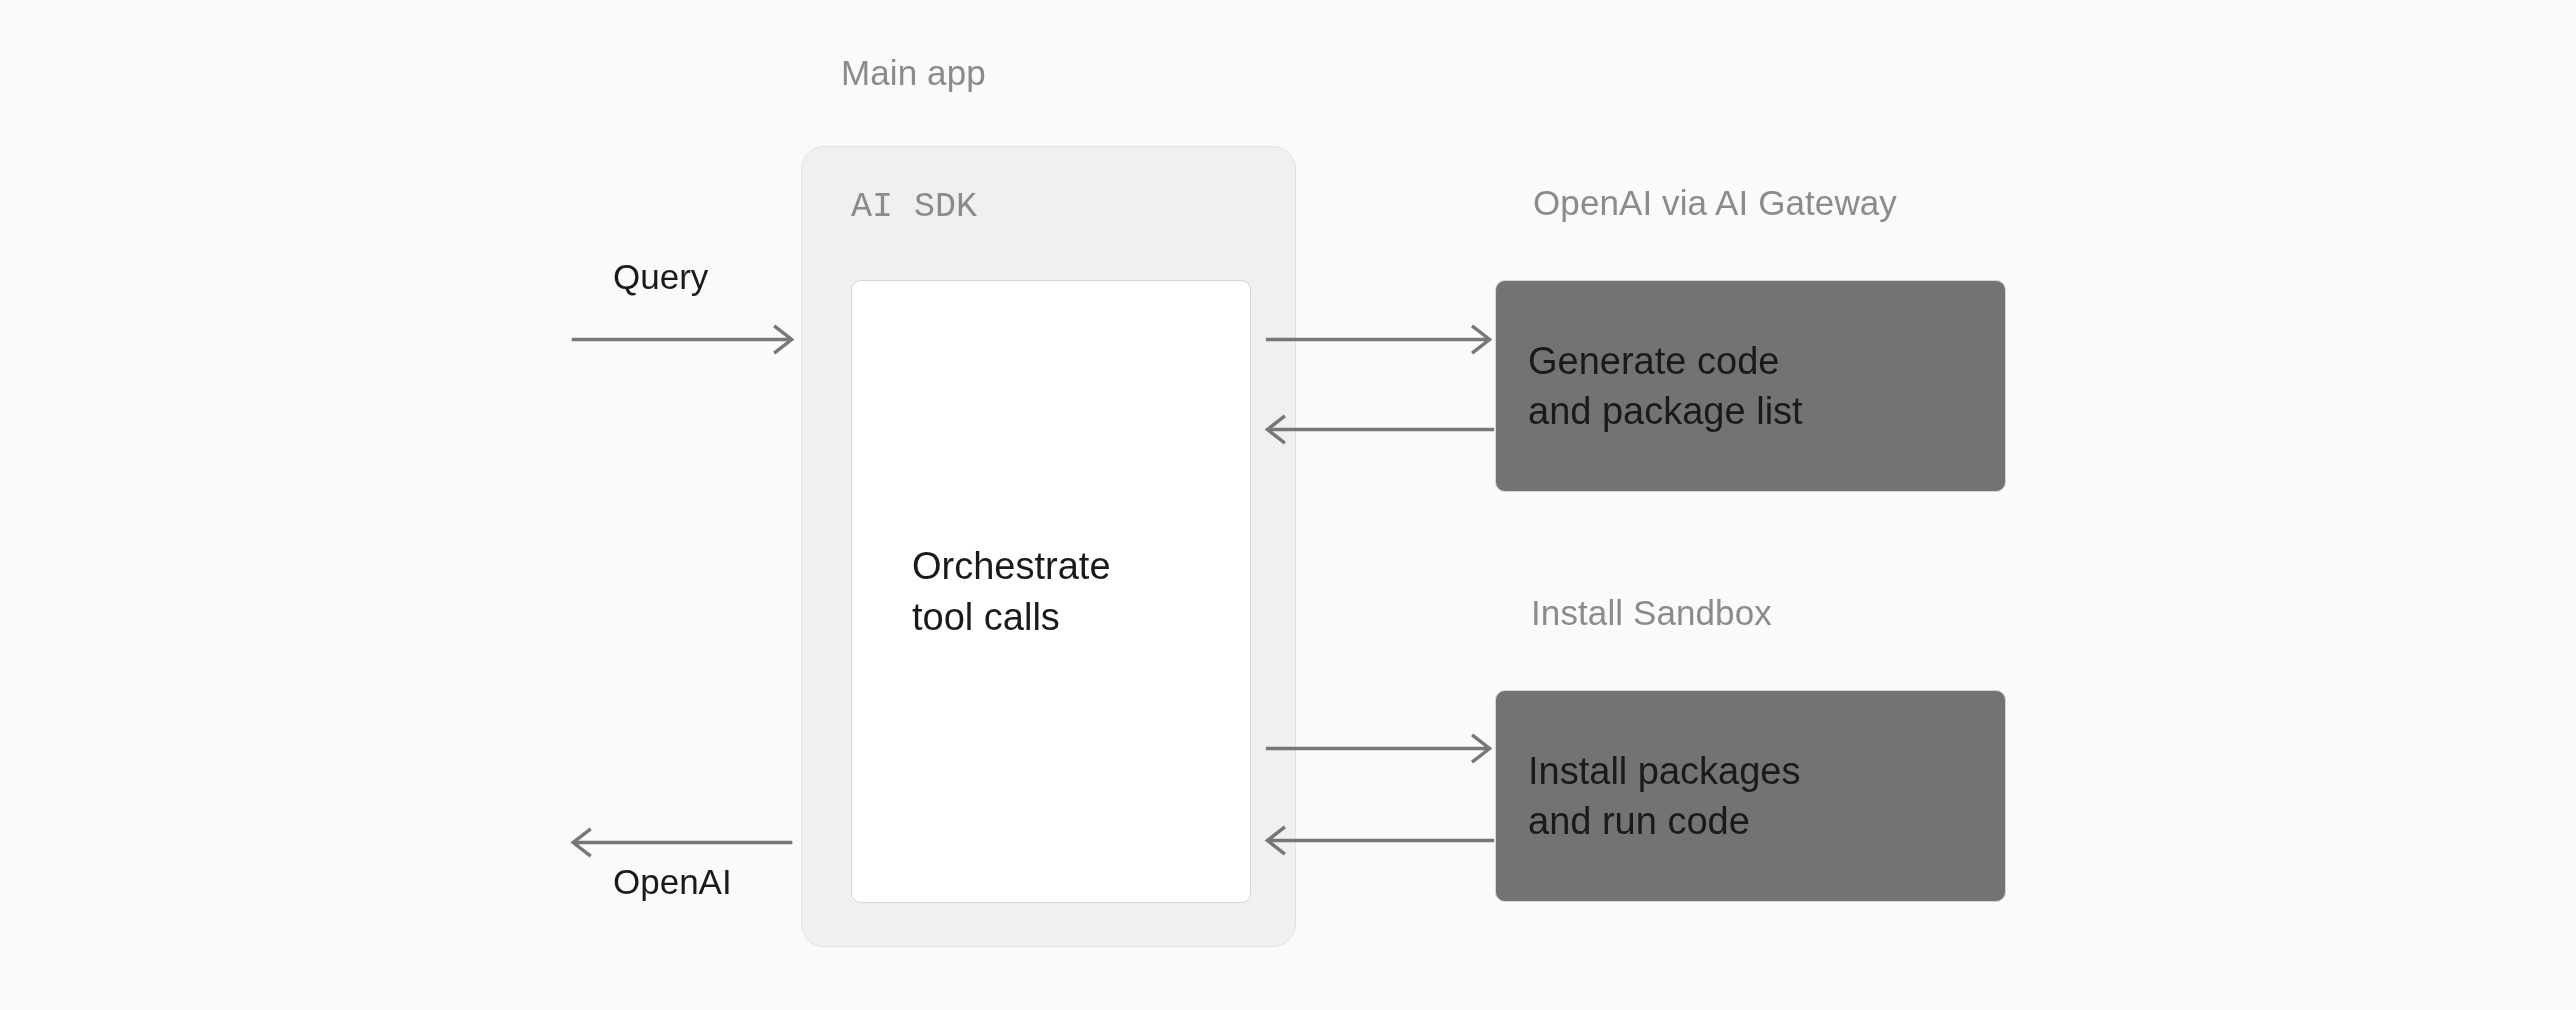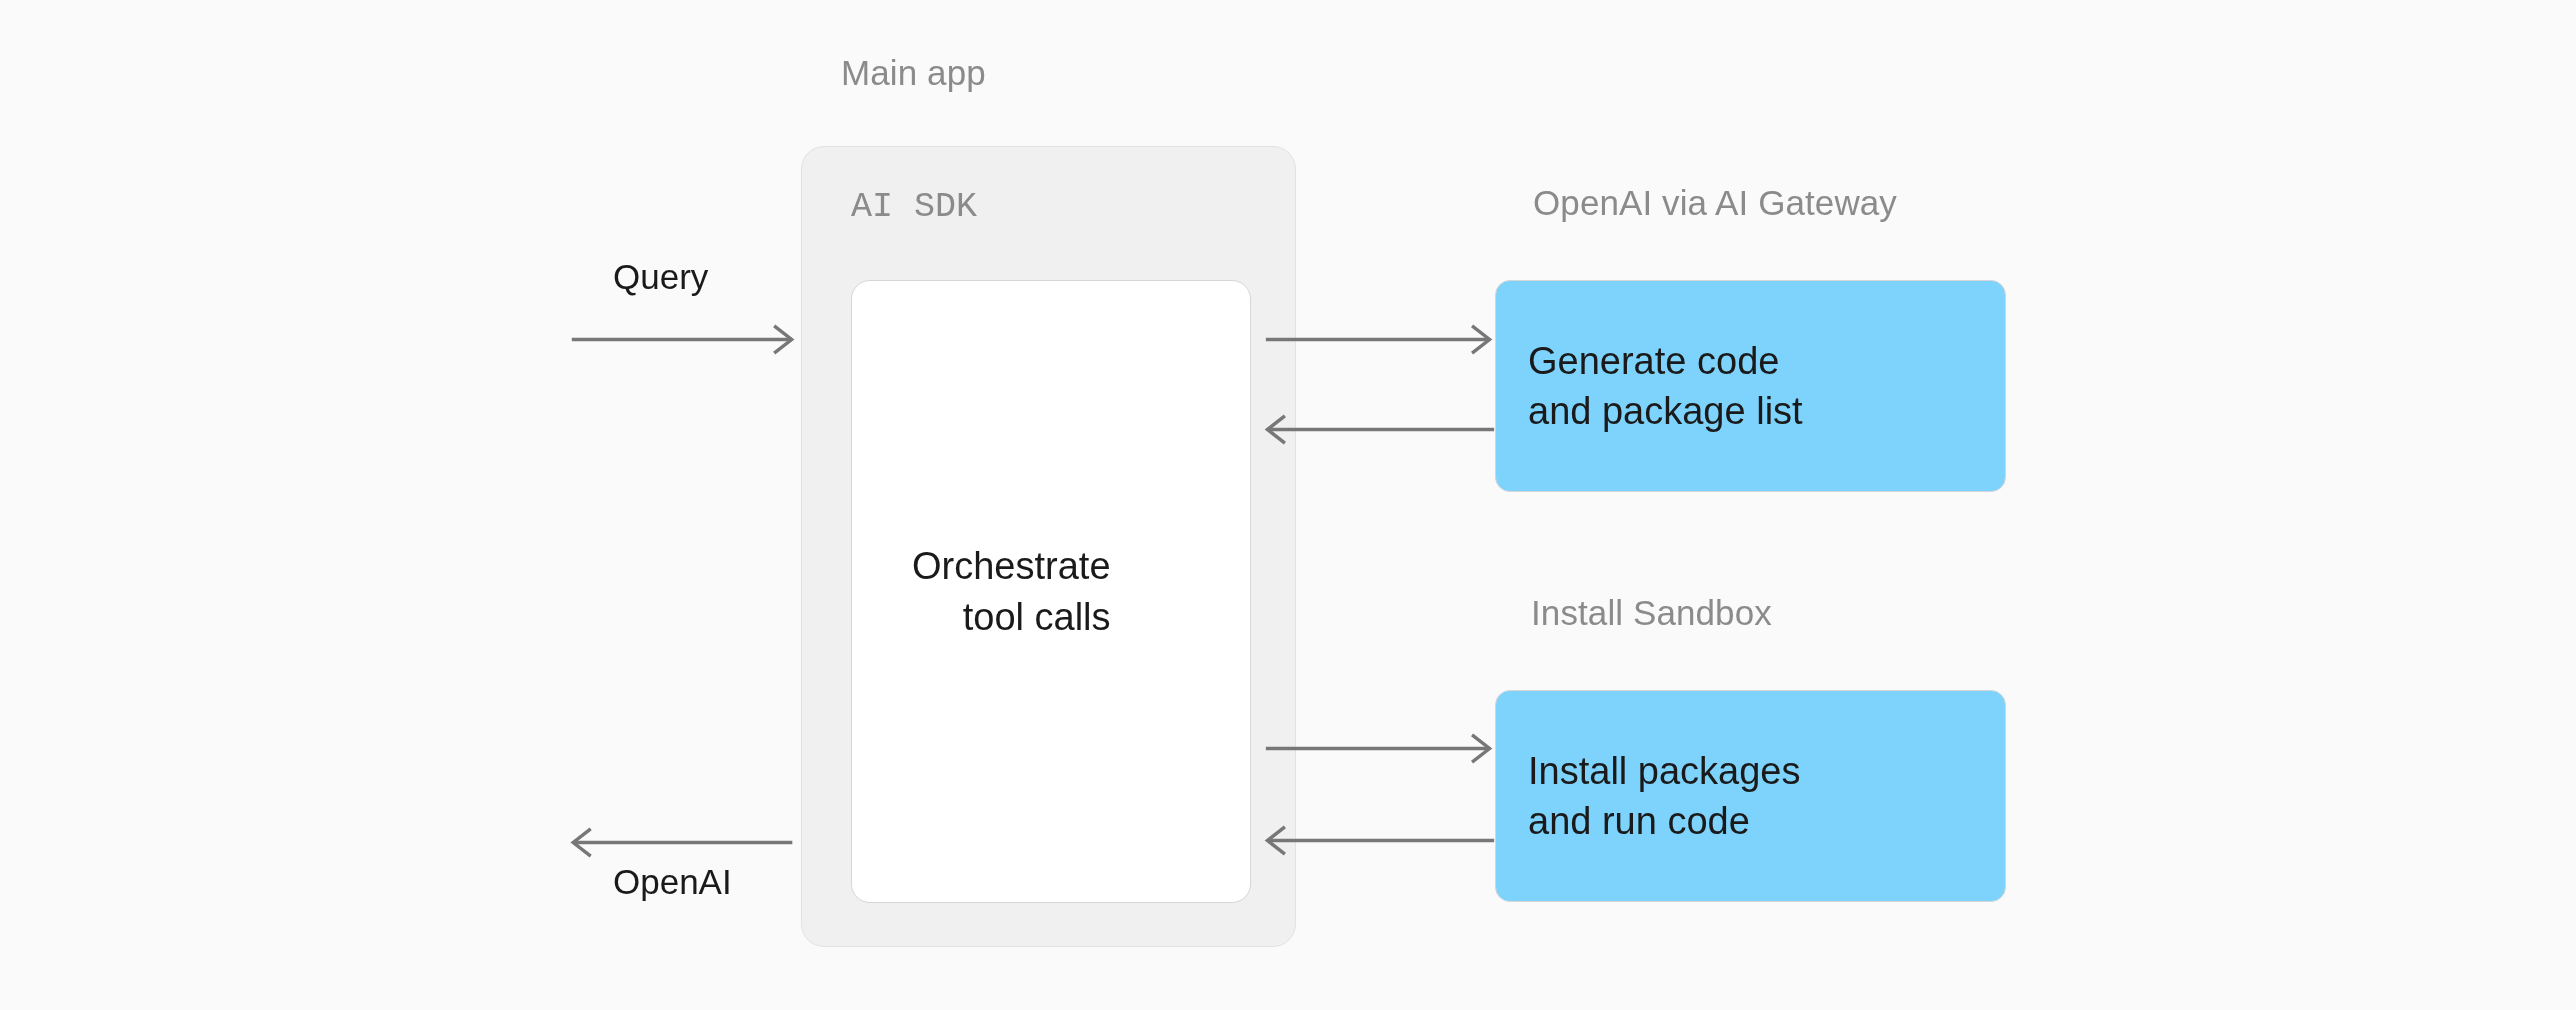--- a/index.html
+++ b/index.html
@@ -60,44 +60,43 @@
   
   #orchestrate-box {
     position: absolute;
     left: 851px;
     top: 280px;
     width: 400px;
     height: 623px;
     box-sizing: border-box;
     background: #ffffff;
     border: 1.5px solid #d6d6d6;
-    border-radius: 19px;
+    border-radius: 10px;
     display: flex;
     align-items: center;
-    text-align: right;
   }
   #orchestrate-box .box-text {
     padding-left: 60px;
     padding-right: 15.3px;
     font-size: 38px;
     line-height: 1.32;
     color: #1a1a1a;
     white-space: pre-line;
   }
 
   
   .service-box {
     position: absolute;
     left: 1495px;
     width: 511px;
     height: 212px;
     box-sizing: border-box;
-    background: #7dd3fc;
+    background: #737373;
     border: 1.5px solid #d6d6d6;
-    border-radius: 15px;
+    border-radius: 10px;
     display: flex;
     align-items: center;
   }
   .service-box .box-text {
     padding-left: 32px;
     padding-right: 17px;
     font-size: 38px;
     line-height: 1.32;
     color: #1a1a1a;
     white-space: pre-line;

